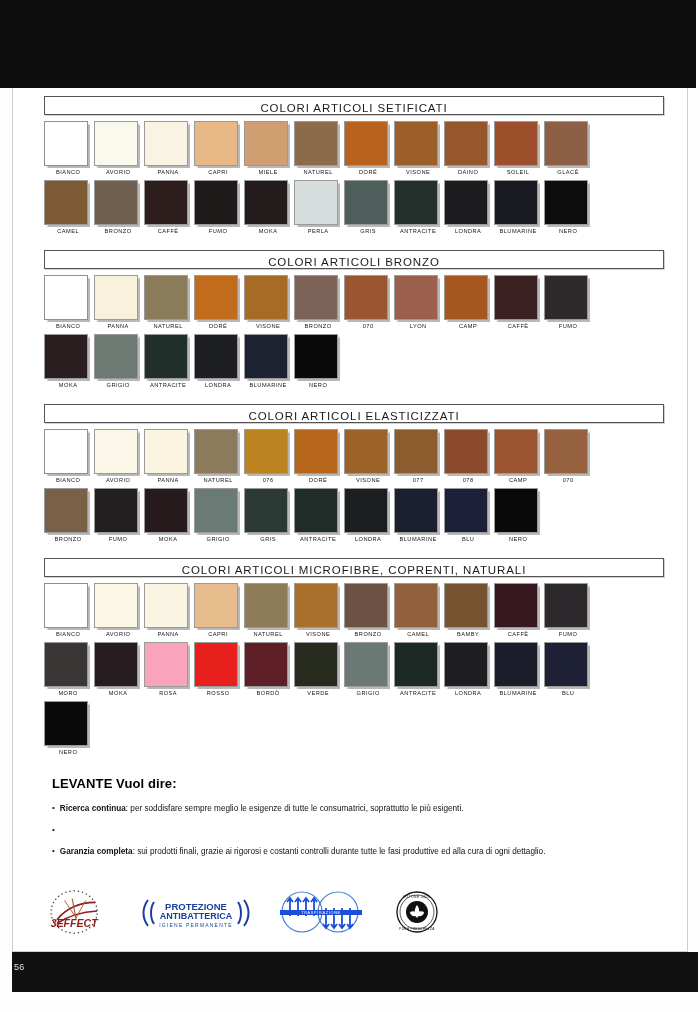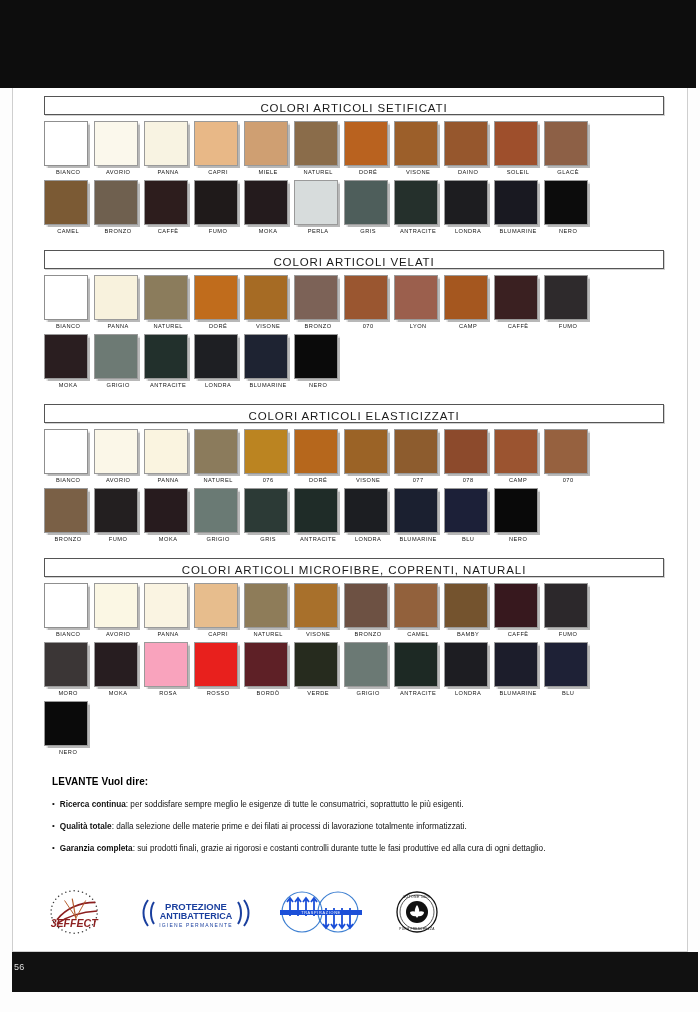--- a/index.html
+++ b/index.html
@@ -119,21 +119,21 @@
     transform-origin: left center;
   }
 
   
   .levante-block {
     margin-top: 16px;
     margin-left: 8px;
     width: 600px;
   }
   .levante-head {
-    font-size: 10px;
+    font-size: 13px;
     font-weight: bold;
     color: #000;
     margin-bottom: 12px;
     letter-spacing: 0.1px;
   }
   .bullet-line {
     font-size: 8.2px;
     color: #111;
     margin-bottom: 11px;
     line-height: 1.35;
@@ -258,21 +258,21 @@
             <div class="chip" style="background: rgb(25, 25, 33);"></div>
             <div class="chip-label">BLUMARINE</div>
           </div>
           <div class="swatch-cell">
             <div class="chip" style="background: rgb(12, 12, 12);"></div>
             <div class="chip-label">NERO</div>
           </div>
         </div>
       </div>
       <div class="section">
-        <div class="section-title-box"><span class="t">COLORI ARTICOLI VELATI</span></div>
+        <div class="section-title-box"><span class="t">COLORI ARTICOLI BRONZO</span></div>
         <div class="swatch-row">
           <div class="swatch-cell">
             <div class="chip" style="background: rgb(255, 255, 255); border-color: rgb(143, 143, 143);"></div>
             <div class="chip-label">BIANCO</div>
           </div>
           <div class="swatch-cell">
             <div class="chip" style="background: rgb(248, 242, 221);"></div>
             <div class="chip-label">PANNA</div>
           </div>
           <div class="swatch-cell">
@@ -532,21 +532,20 @@
         </div>
       </div>
       <div class="levante-block">
         <div class="levante-head">LEVANTE Vuol dire:</div>
         <div class="bullet-line">
           <span class="bullet-dot">•</span>
           <span class="bullet-body"><b>Ricerca continua</b><span>: per soddisfare sempre meglio le esigenze di tutte le consumatrici, soprattutto le più esigenti.</span></span>
         </div>
         <div class="bullet-line">
           <span class="bullet-dot">•</span>
-          <span class="bullet-body"><b>Qualità totale</b><span>: dalla selezione delle materie prime e dei filati ai processi di lavorazione totalmente informatizzati.</span></span>
         </div>
         <div class="bullet-line">
           <span class="bullet-dot">•</span>
           <span class="bullet-body"><b>Garanzia completa</b><span>: sui prodotti finali, grazie ai rigorosi e costanti controlli durante tutte le fasi produttive ed alla cura di ogni dettaglio.</span></span>
         </div>
       </div>
     </div>
 
   <div class="logos">
 

